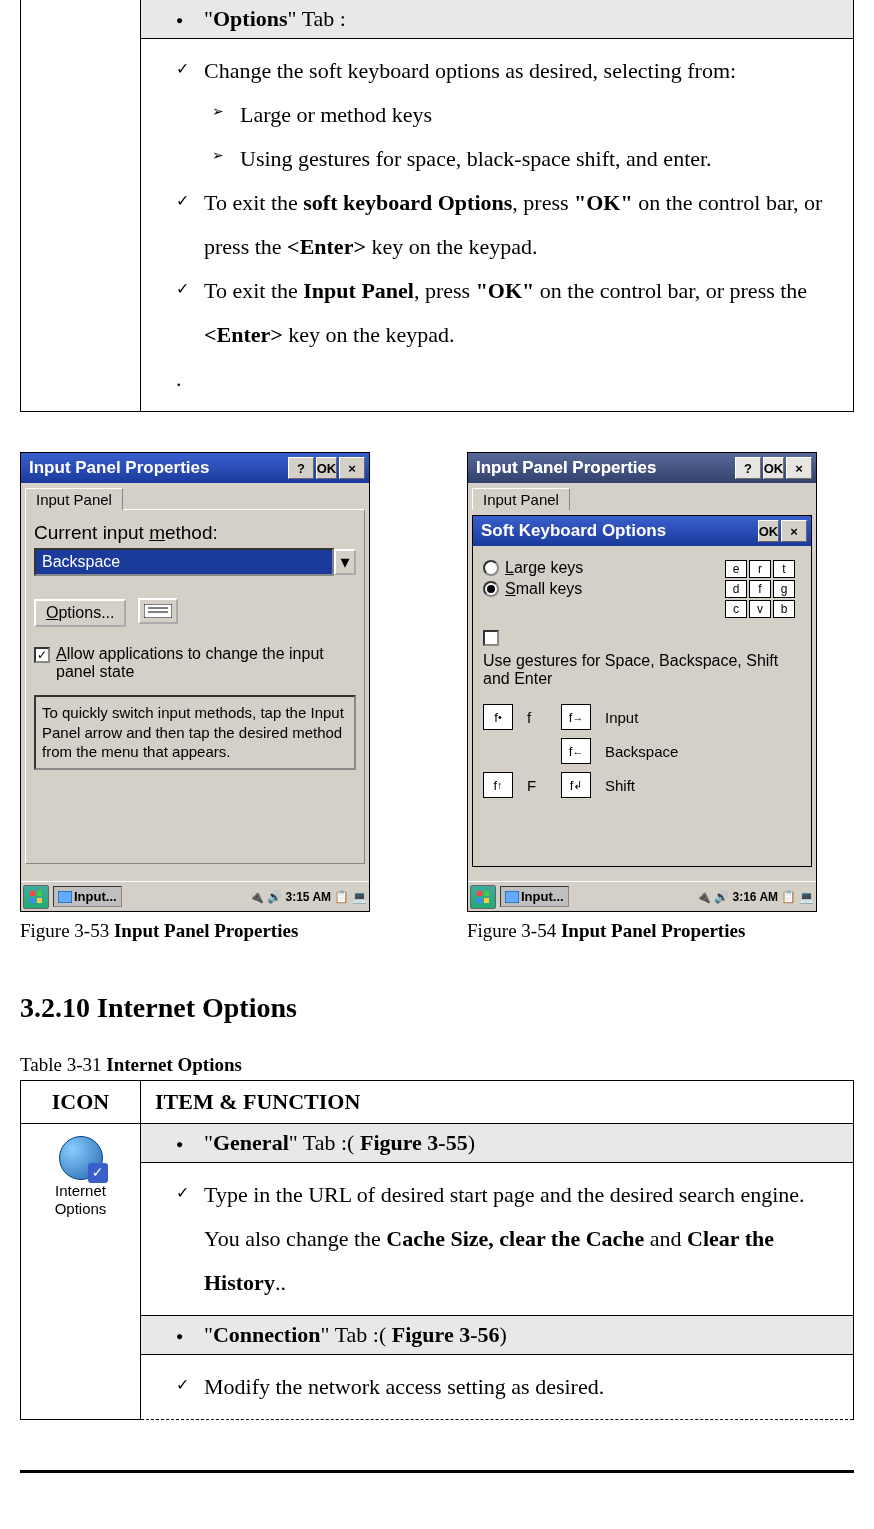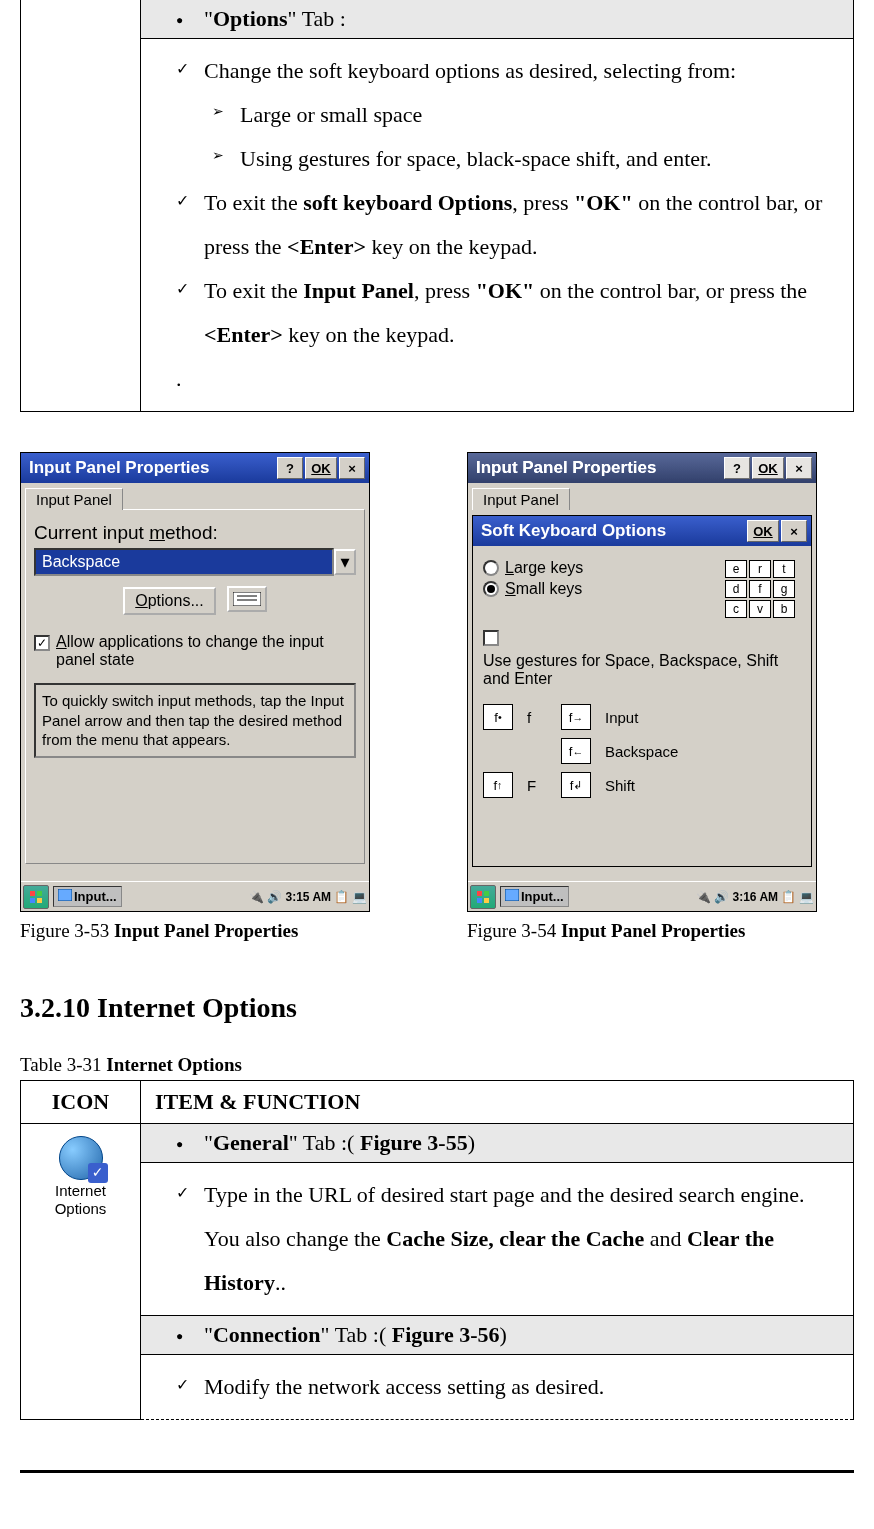--- a/index.html
+++ b/index.html
@@ -52,38 +52,38 @@
   }
   .titlebar {
     background: linear-gradient(#3a5fcd,#1a3a9c); color:#fff; font-weight:bold;
     display:flex; align-items:center; padding:3px 4px; height:30px;
     font-size:17px;
   }
   .titlebar .ttl { flex:1; padding-left:4px;}
   .tbtn { background:#d4d0c8; color:#000; border:1px solid #fff; border-right-color:#666; border-bottom-color:#666;
     width:26px; height:22px; margin-left:2px; display:flex; align-items:center; justify-content:center;
     font-size:13px; font-weight:bold;}
-  .tbtn.ok{width:32px;text-decoration:underline;}
+  .tbtn.ok{width:21px;}
   .client { flex:1; background:#d4d0c8; position:relative; padding:4px;}
   .tab { display:inline-block; background:#d4d0c8; border:1px solid #fff; border-right-color:#888; border-bottom:none;
     padding:2px 10px; font-size:15px; position:relative; top:1px;}
   .tabpanel { border:1px solid #fff; border-left-color:#fff; border-top-color:#fff; border-right-color:#888; border-bottom-color:#888;
     background:#d4d0c8; padding:8px; height:355px;}
   .lbl{font-size:19px; margin:4px 0;}
   .combo{display:flex; align-items:center; margin:4px 0;}
   .combo-input{background:#1a3a9c; color:#fff; padding:3px 6px; flex:1; border:2px inset #888; font-size:16px;}
   .combo-btn{width:22px;height:26px;background:#d4d0c8;border:2px outset #fff;display:flex;align-items:center;justify-content:center;}
   .btn3d{background:#d4d0c8;border:2px outset #fff;padding:3px 10px;font-size:16px;display:inline-block;}
   .kbicon{width:40px;height:26px;border:2px outset #fff;background:#d4d0c8;display:inline-flex;align-items:center;justify-content:center;margin-left:6px;}
   .chk{display:flex;align-items:flex-start;gap:6px;margin-top:18px;font-size:16px;}
   .chkbox{width:16px;height:16px;border:2px inset #888;background:#fff;display:flex;align-items:center;justify-content:center;font-size:12px;flex-shrink:0;margin-top:2px;}
   .helpbox{border:2px inset #888;background:#d4d0c8;padding:6px;margin-top:14px;font-size:15px;line-height:1.3;}
   .taskbar{height:30px;background:#d4d0c8;border-top:1px solid #fff;display:flex;align-items:center;font-size:14px;padding:0 2px;}
   .tb-start{width:26px;height:24px;background:linear-gradient(#4a9,#2a7);border:1px solid #666;border-radius:2px;display:flex;align-items:center;justify-content:center;margin-right:2px;}
-  .tb-task{background:#bfbfbf;border:1px inset #888;padding:2px 4px;margin:12px 2px;font-size:13px;font-weight:bold;display:flex;gap:2px;}
+  .tb-task{background:#bfbfbf;border:1px inset #888;padding:2px 4px;margin:12px 2px;font-size:13px;font-weight:bold;display:flex;align-items:center;gap:2px;}
   .tb-tray{margin-left:auto;display:flex;align-items:center;gap:3px;font-size:12px;font-weight:bold;}
   
   .radio{display:flex;align-items:center;gap:6px;margin:3px 0;font-size:16px;}
   .radio-ctl{width:16px;height:16px;border:2px inset #888;border-radius:50%;background:#fff;display:flex;align-items:center;justify-content:center;}
   .radio-dot{width:8px;height:8px;border-radius:50%;background:#000;}
   .keygrid{position:absolute;right:16px;top:14px;display:grid;grid-template-columns:repeat(3,22px);gap:2px;}
   .keygrid .k{border:1px solid #000;background:#fff;font-size:12px;text-align:center;height:18px;line-height:16px;}
   .gestures{display:flex;flex-direction:column;gap:8px;margin-top:16px;font-size:15px;}
   .grow{display:flex;align-items:center;gap:14px;}
   .gicon{width:30px;height:26px;border:1px solid #000;background:#fff;display:flex;align-items:center;justify-content:center;font-size:13px;}
@@ -115,21 +115,21 @@
 <tbody>
       <tr>
   <td class="col-icon" rowspan="2" style="border-top:none;"></td>
   <td class="cell-header" style="border-top:none;">
     <span class="bullet-dot"></span><span>"</span><b>Options</b><span>" Tab :</span>
   </td>
 </tr>
 <tr>
   <td class="cell-body">
     <div class="bullet-check"><span>Change the soft keyboard options as desired, selecting from:</span></div>
-    <div class="bullet-arrow"><span>Large or small space</span></div>
+    <div class="bullet-arrow"><span>Large or method keys</span></div>
     <div class="bullet-arrow"><span>Using gestures for space, black-space shift, and enter.</span></div>
     <div class="bullet-check" id="top-check-3">To exit the <b>soft keyboard Options</b>, press <b>"OK"</b> on the control bar, or press the <b>&lt;Enter&gt;</b> key on the keypad.</div>
     <div class="bullet-check" id="top-check-4">To exit the <b>Input Panel</b>, press <b>"OK"</b> on the control bar, or press the <b>&lt;Enter&gt;</b> key on the keypad.</div>
     <div class="dot-period"><span>.</span></div>
   </td>
 </tr>
 </tbody>
   </table>
 
 <div class="figures-row">
@@ -143,21 +143,21 @@
         <span class="tbtn">×</span>
       </div>
       <div class="client">
         <span class="tab">Input Panel</span>
         <div class="tabpanel">
           <div class="lbl">Current input <span class="underline">m</span>ethod:</div>
           <div class="combo">
             <span class="combo-input">Backspace</span>
             <span class="combo-btn">▾</span>
           </div>
-          <div style="text-align:center;margin-top:10px;">
+          <div style="text-align:left;margin-top:22px;">
             <span class="btn3d"><span class="underline">O</span>ptions...</span>
             <span class="kbicon">
               <svg width="28" height="14">
                   <rect x="0" y="0" width="28" height="14" fill="#fff" stroke="#000"></rect>
                   <line x1="4" y1="4" x2="24" y2="4" stroke="#000"></line>
                   <line x1="4" y1="8" x2="24" y2="8" stroke="#000"></line>
                 </svg>
             </span>
           </div>
           <div class="chk">

